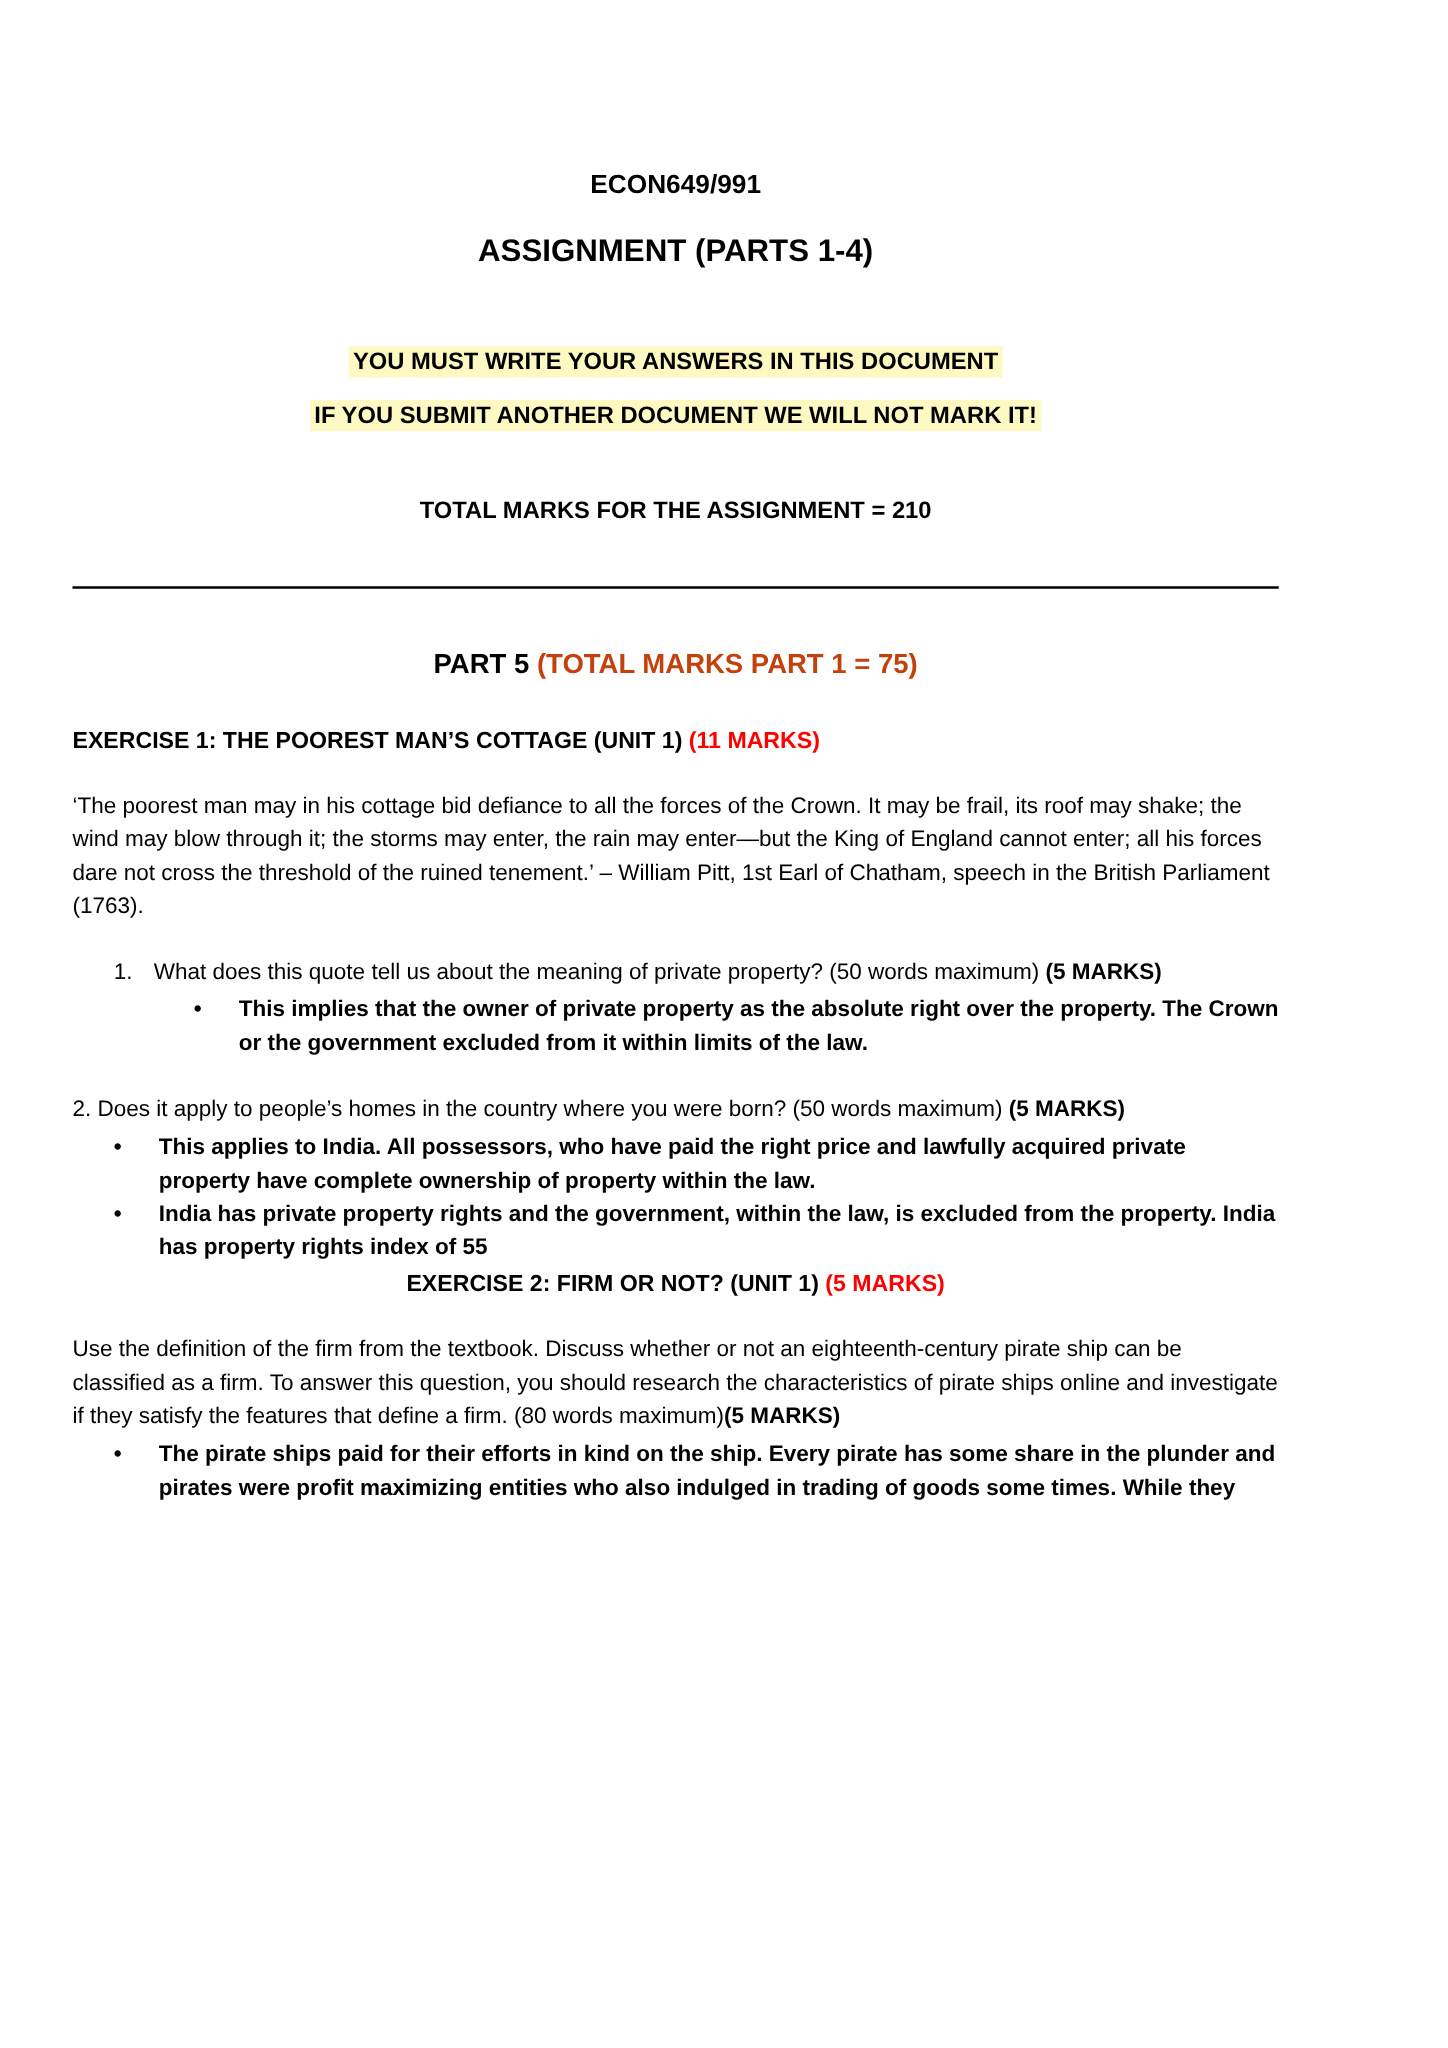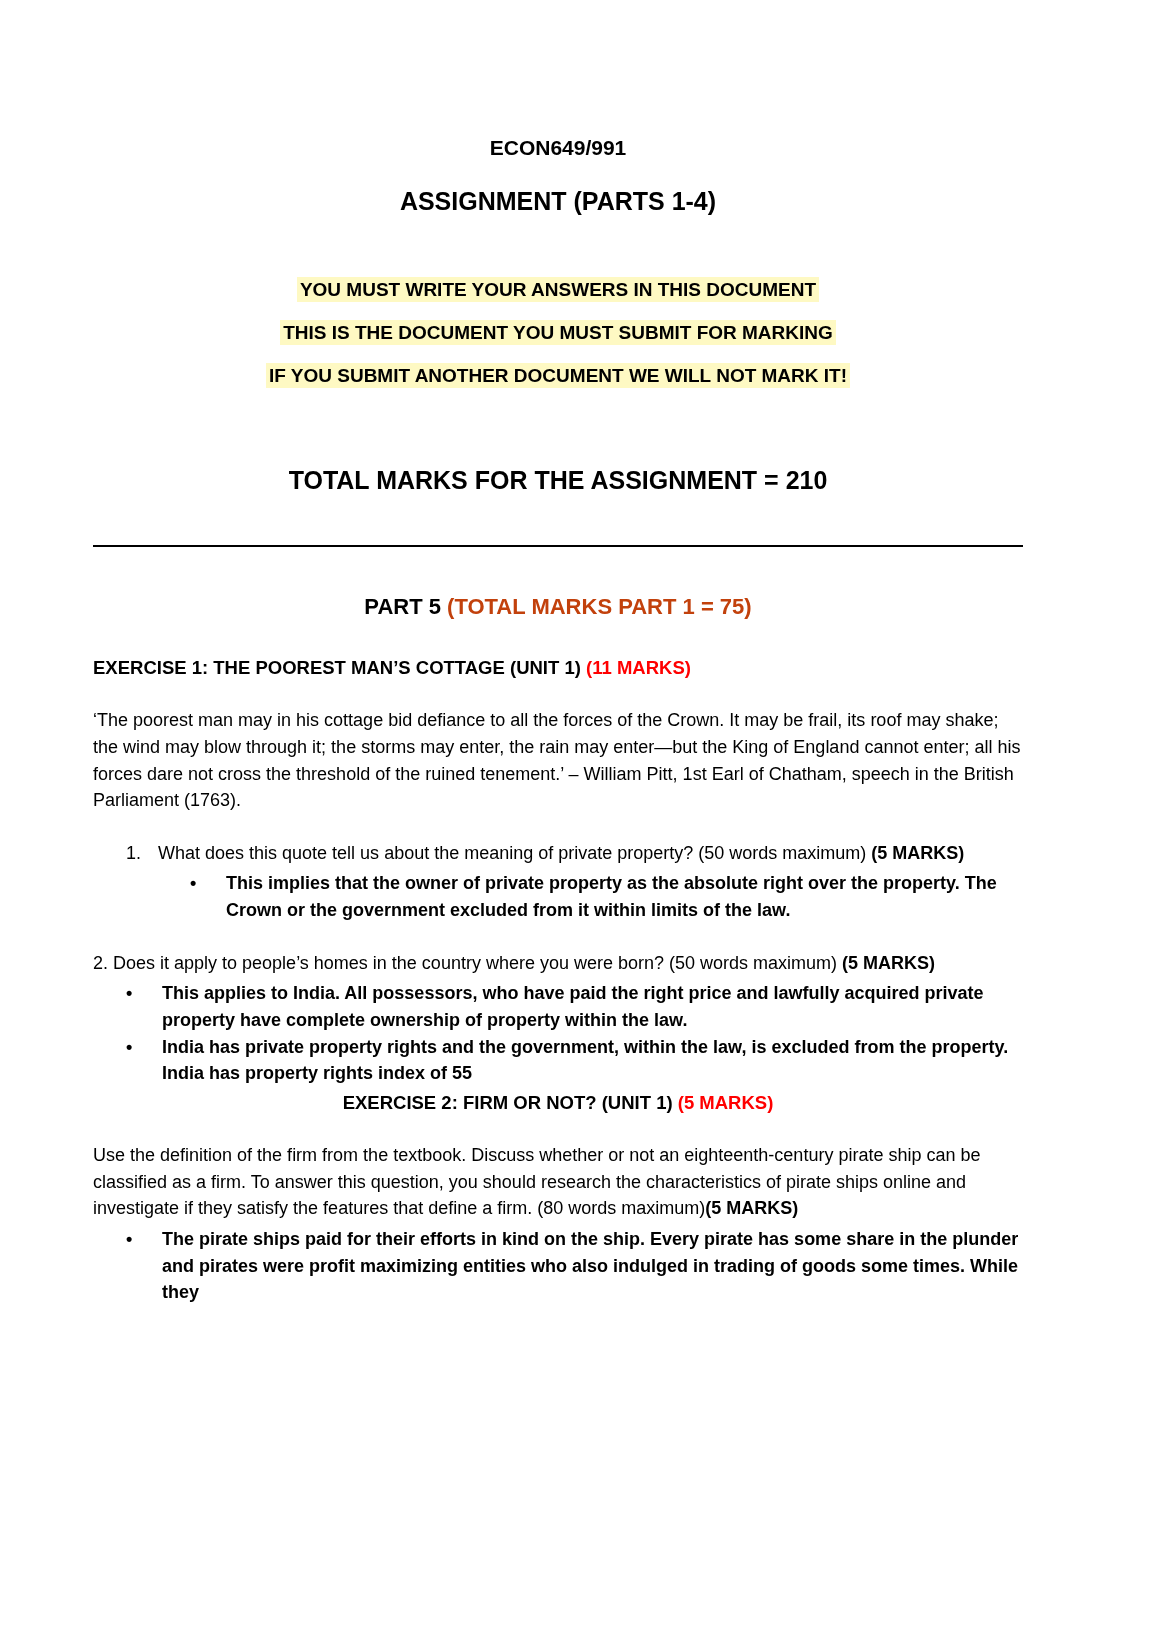--- a/index.html
+++ b/index.html
@@ -7,21 +7,21 @@
     padding: 0;
     background: #ffffff;
   }
   .page {
     position: relative;
     width: 1158px;
     height: 1638px;
     margin: 0 auto;
     background: #ffffff;
     box-sizing: border-box;
-    padding: 132px 135px 0 93px;
+    padding: 132px 135px 0 58px;
     font-family: "Liberation Sans", "DejaVu Sans", sans-serif;
     font-size: 18px;
     line-height: 1.48;
     color: #000000;
     overflow: hidden;
   }
   .center { text-align: center; }
   .bold { font-weight: bold; }
 
   .doc-title {
@@ -37,22 +37,22 @@
   .warning-line {
     font-size: 19px;
     font-weight: bold;
     margin-bottom: 15px;
   }
   .hl {
     background: #fef9c3;
     padding: 2px 3px;
   }
   .total-marks {
-    margin-top: 72px;
-    font-size: 25px;
+    margin-top: 48px;
+    font-size: 19px;
     font-weight: bold;
   }
   .rule {
     margin-top: 46px;
     height: 0;
     border-bottom: 2px solid #000000;
   }
   .part-heading {
     margin-top: 44px;
     font-size: 22px;
@@ -91,21 +91,20 @@
 <body>
 
 <div class="page">
 
   <div class="center doc-title">ECON649/991</div>
 
   <div class="center doc-subtitle">ASSIGNMENT (PARTS 1-4)</div>
 
   <div class="warnings center">
     <div class="warning-line"><span class="hl">YOU MUST WRITE YOUR ANSWERS IN THIS DOCUMENT</span></div>
-    <div class="warning-line"><span class="hl">THIS IS THE DOCUMENT YOU MUST SUBMIT FOR MARKING</span></div>
     <div class="warning-line"><span class="hl">IF YOU SUBMIT ANOTHER DOCUMENT WE WILL NOT MARK IT!</span></div>
   </div>
 
   <div class="center total-marks">TOTAL MARKS FOR THE ASSIGNMENT = 210</div>
 
   <div class="rule"></div>
 
   <div class="center part-heading"><span>PART 5 </span><span class="blue">(TOTAL MARKS PART 1 = 75)</span></div>
 
   <div class="exercise-heading"><span>EXERCISE 1: THE POOREST MAN’S COTTAGE (UNIT 1) </span><span class="red">(11 MARKS)</span></div>

